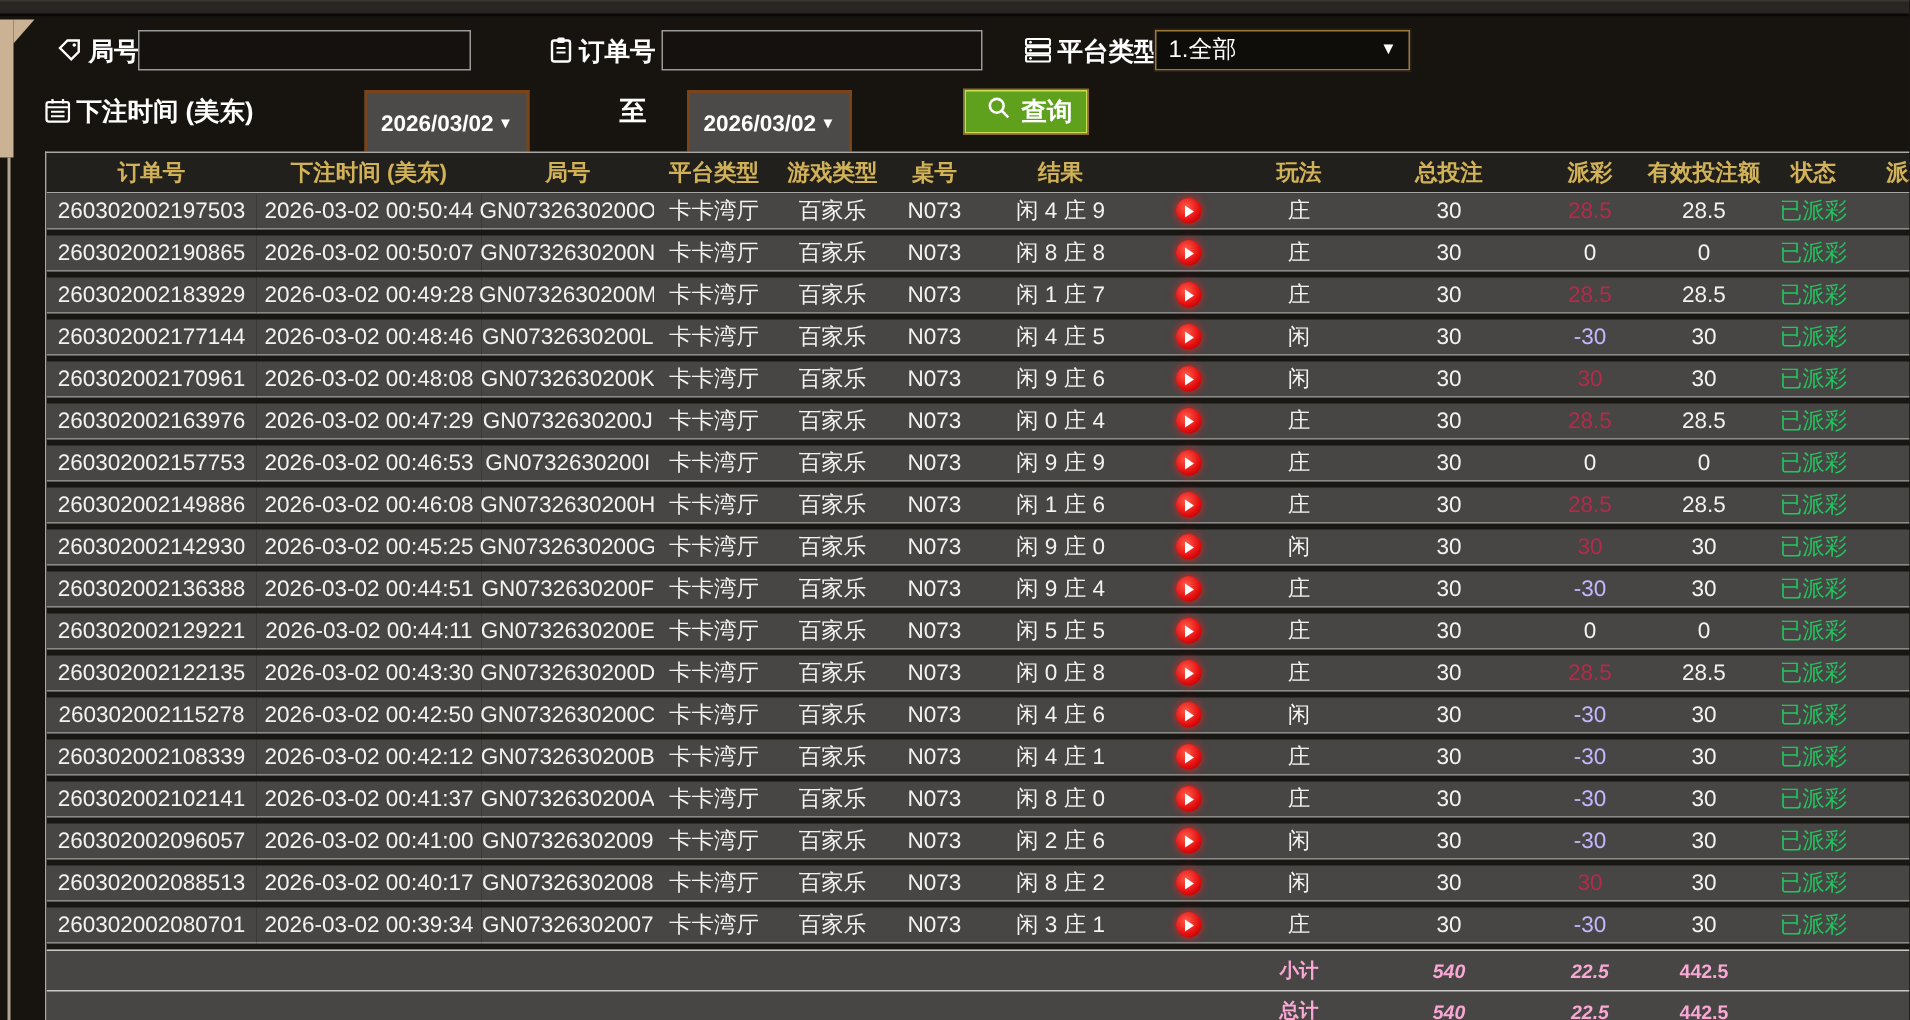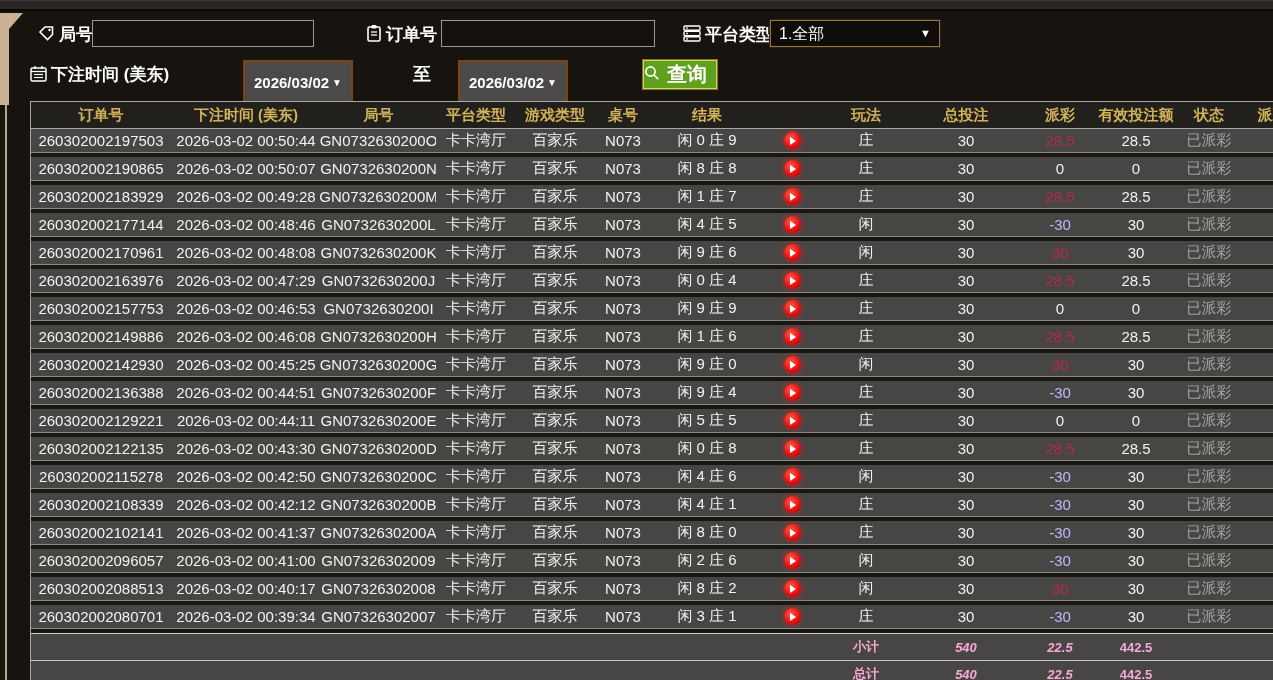--- a/index.html
+++ b/index.html
@@ -59,23 +59,23 @@
     position:absolute; top:0; width:110px; height:44px;
     background:#4b4a48; border:2px solid #7a4418;
     color:#fff; font-weight:bold; font-size:15px;
     display:flex; align-items:center; justify-content:center; gap:3px; cursor:pointer;
   }
   .datebox .arrow { font-size:10px; }
   .date-from { left:213px; }
   .to-label  { position:absolute; left:383px; top:2px; font-size:18px; }
   .date-to   { left:428px; }
   .search-btn {
-    position:absolute; left:613px; top:0; height:29px; padding:0 9px 0 0;
+    position:absolute; left:613px; top:0; height:29px; padding:0 9px 0 14px;
     background:#5fa11d; border:1px solid #cadd55; outline:1px solid #8a6a35;
-    color:#fff; font-weight:bold; font-size:20px; cursor:pointer;
+    color:#fff; font-weight:bold; font-size:17px; cursor:pointer;
     display:flex; align-items:center; gap:3px; font-family:"Liberation Sans",sans-serif;
   }
 
   
   .tbl {
     position:absolute; left:30px; top:101px; width:1243px; height:579px;
     border-left:1px solid #a8a8a8; border-top:1px solid #a8a8a8;
     background:#191714; overflow:hidden;
   }
   .grid-row {
@@ -92,21 +92,21 @@
   }
   .trow { height:28px; background:#191714; }
   .trow .cell {
     height:24px; background:#474645; border-bottom:1px solid #8a8a88;
     color:#f2f2f2; font-size:15px; white-space:nowrap;
     display:flex; align-items:center; justify-content:center;
   }
   .trow .cell.pos  { color:#b32b48; }
   .trow .cell.neg  { color:#c4b5fd; }
   .trow .cell.zero { color:#f2f2f2; }
-  .trow .cell.status { color:#a3a3a3; }
+  .trow .cell.status { color:#22c55e; }
   .playbtn {
     width:17px; height:17px; border-radius:50%;
     background:radial-gradient(circle at 40% 35%, #ff5a4a, #e30d0d 60%, #990000);
     box-shadow:0 0 5px 1px rgba(255,30,30,.55);
     display:flex; align-items:center; justify-content:center; cursor:pointer;
   }
   .playbtn .tri {
     width:0; height:0; margin-left:2px;
     border-left:6px solid #fff; border-top:4px solid transparent; border-bottom:4px solid transparent;
   }
@@ -202,21 +202,21 @@
       <div class="cell">派彩时间</div>
     </div>
   <div>
       <div class="grid-row trow">
         <div class="cell">260302002197503</div>
         <div class="cell">2026-03-02 00:50:44</div>
         <div class="cell">GN0732630200O</div>
         <div class="cell">卡卡湾厅</div>
         <div class="cell">百家乐</div>
         <div class="cell">N073</div>
-        <div class="cell">闲 0 庄 9</div>
+        <div class="cell">闲 4 庄 9</div>
         <div class="cell">
           <span class="playbtn">
             <span class="tri"></span>
           </span>
         </div>
         <div class="cell">庄</div>
         <div class="cell">30</div>
         <div class="cell pos">28.5</div>
         <div class="cell">28.5</div>
         <div class="cell status">已派彩</div>

